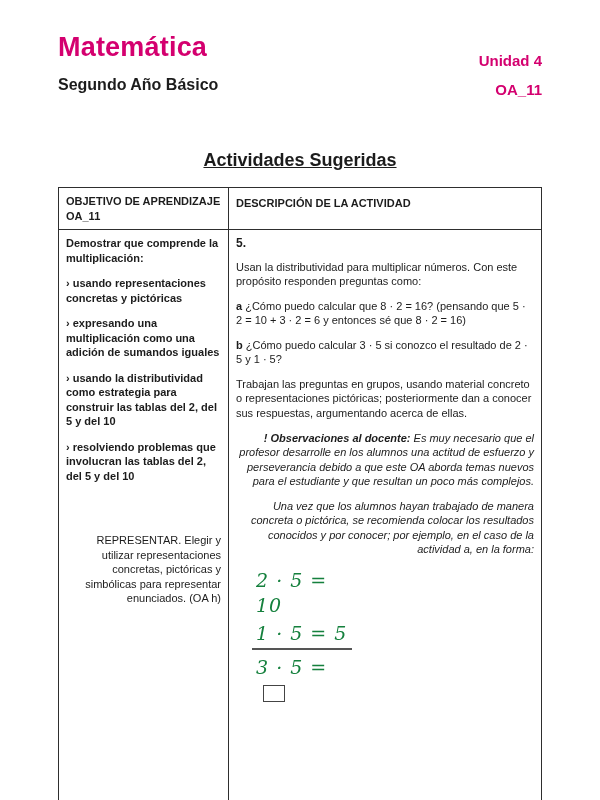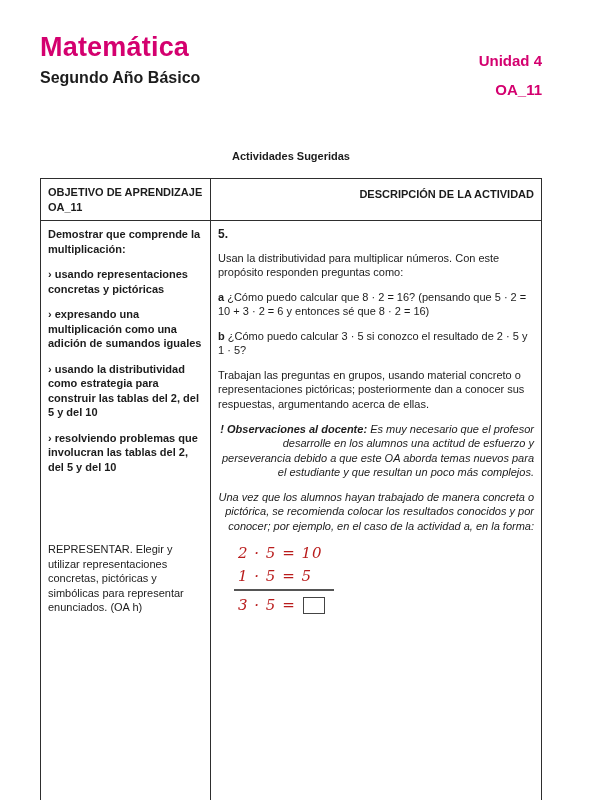--- a/index.html
+++ b/index.html
@@ -1,52 +1,52 @@
 <!DOCTYPE html>
 <html style="--accent: #d4006f;"><head>
 <meta charset="utf-8">
 <style>
   * { margin:0; padding:0; box-sizing:border-box; }
   html,body { background:#ffffff; }
   body { font-family:"Liberation Sans", sans-serif; color:#1c1c1c; }
   .page {
     width:600px; height:800px; background:#ffffff; margin:0 auto;
-    padding:32px 58px 0 40px; overflow:hidden; position:relative;
+    padding:32px 58px 0 58px; overflow:hidden; position:relative;
   }
   .top-header { display:flex; justify-content:space-between; align-items:flex-start; }
   .subject { color:var(--accent,#d4006f); font-size:27px; font-weight:bold; letter-spacing:0.2px; }
-  .grade { font-size:16px; font-weight:bold; margin-top:6px; }
+  .grade { font-size:16px; font-weight:bold; margin-top:13px; }
   .header-right { text-align:right; margin-top:20px; }
   .unit { color:var(--accent,#d4006f); font-size:15px; font-weight:bold; }
   .oa { color:var(--accent,#d4006f); font-size:15px; font-weight:bold; margin-top:12px;text-align:right; }
-  .page-title { text-align:center; font-weight:bold; font-size:11px; margin-top:52px; }
+  .page-title { text-align:center; font-weight:bold; font-size:18px; margin-top:52px;text-decoration:underline; }
 
   .doc-table {
     margin-top:16px; height:672px;
     display:grid; grid-template-columns:170px 1fr; grid-template-rows:auto 1fr;
     border:1px solid #2e2e2e; font-size:11px; line-height:1.32;
   }
   .cell { padding:6px 7px; }
   .c1 { border-right:1px solid #2e2e2e; }
   .hdr { border-bottom:1px solid #2e2e2e; font-weight:bold; font-size:11px; }
-  .hdr.c2 { text-align:right; padding-top:8px; }
+  .hdr.c2 { text-align:left; padding-top:8px; }
 
   .obj-cell p { margin-bottom:11px; }
   .bold { font-weight:bold; }
-  .skill { margin-top:68px; font-weight:normal; }
+  .skill { margin-top:50px; font-weight:normal;text-align:right; }
 
   .act-cell p { margin-bottom:10px; }
   .act-number { font-weight:bold; font-size:12px; margin-bottom:8px; }
   .italic { font-style:italic;text-align:right; }
   .note-label { font-weight:bold; font-style:italic; }
 
   .math-block {
     margin:4px 0 0 16px; width:100px;
     font-family:"DejaVu Serif", serif; font-style:italic;
-    font-size:15px; letter-spacing:1px; color:#b91c1c;
+    font-size:19px; letter-spacing:1px; color:#15803d;
   }
   .math-line { padding:1px 0 2px 4px; }
   .math-line.underlined { border-bottom:2px solid #555; margin-bottom:4px; }
   .answer-box {
     display:inline-block; width:22px; height:17px;
     border:1px solid #444; vertical-align:middle; margin-left:7px;
   }
 </style>
 </head>
 <body>

